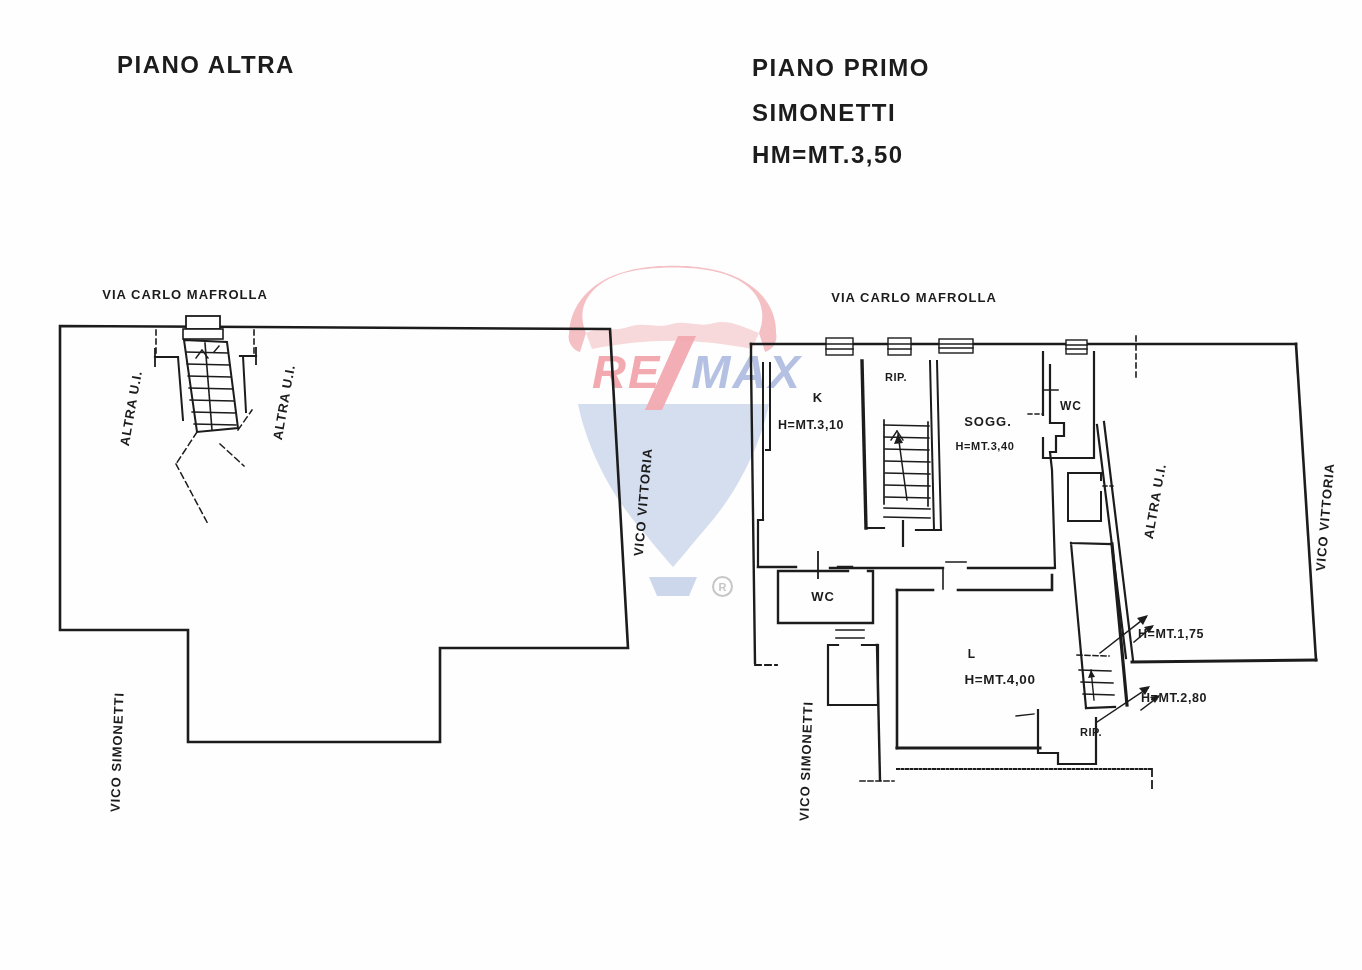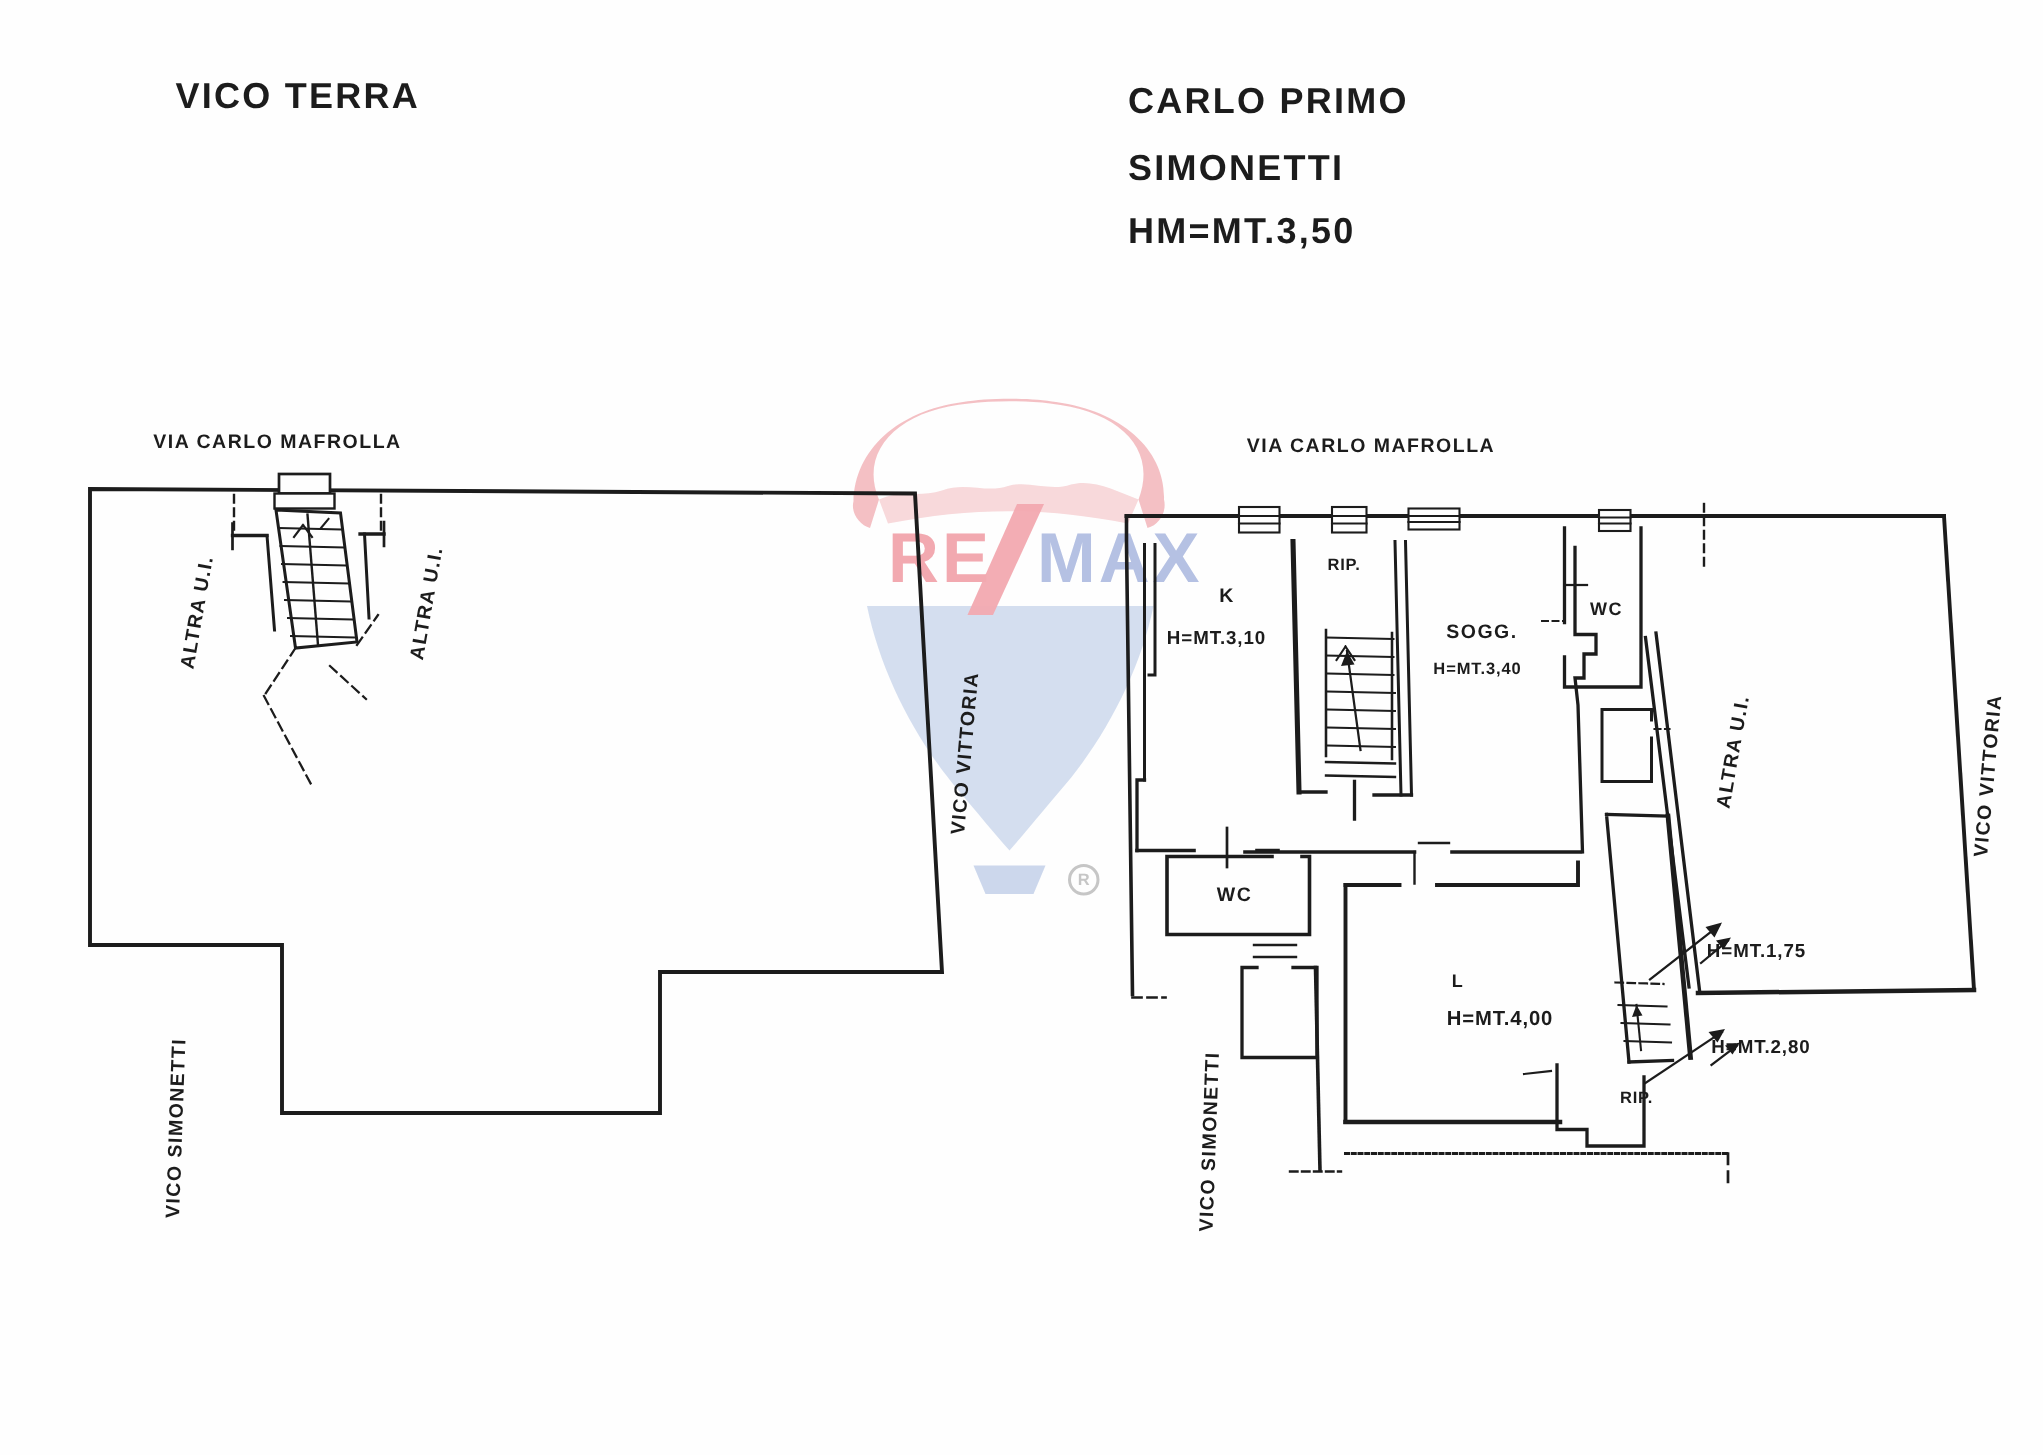--- a/index.html
+++ b/index.html
@@ -18,21 +18,21 @@
   .street{font-size:13px;}
   .room{font-size:13px;}
   .small{font-size:11px;letter-spacing:.5px;}
   .ht{font-size:12.5px;letter-spacing:.6px;text-align:right;}
   .rot88{transform:translate(-50%,-50%) rotate(-88deg);}
   .rot85{transform:translate(-50%,-50%) rotate(-85deg);}
   .rot80{transform:translate(-50%,-50%) rotate(-80deg);}
   
   #wm-text{
     position:absolute;left:592px;top:348px;z-index:1;
-    font-size:47px;font-weight:700;letter-spacing:2px;
+    font-size:47px;font-weight:700;font-style:italic;letter-spacing:2px;
     display:flex;align-items:flex-start;line-height:1;
   }
   #wm-text .re{color:#f2a9b0;}
   #wm-text .mx{color:#b5c1e3;margin-left:30px;}
   #wm-reg{
     position:absolute;left:712px;top:576px;z-index:1;width:17px;height:17px;
     border:2px solid #c6c6c6;border-radius:50%;color:#c6c6c6;
     font-size:11px;font-weight:700;display:flex;align-items:center;
     justify-content:center;transform:none;
   }
@@ -193,22 +193,22 @@
           <polygon points="1154,625 1144,627 1149,633" fill="#1c1c1c" stroke="none"></polygon>
           <path d="M1097,722 L1148,688"></path>
           <polygon points="1150,686 1139,688 1145,695" fill="#1c1c1c" stroke="none"></polygon>
           <path d="M1141,710 L1158,697"></path>
           <polygon points="1160,695 1150,697 1155,703" fill="#1c1c1c" stroke="none"></polygon>
         </g>
       </g>
     </g>
   </svg>
 
-  <div class="label title" style="left:117px;top:51px">VICO TERRA</div>
-  <div class="label title" style="left:752px;top:54px">CARLO PRIMO</div>
+  <div class="label title" style="left:117px;top:51px">PIANO ALTRA</div>
+  <div class="label title" style="left:752px;top:54px">PIANO PRIMO</div>
   <div class="label title" style="left:752px;top:99px">SIMONETTI</div>
   <div class="label title" style="left:752px;top:141px">HM=MT.3,50</div>
 
   <div class="label street" style="left:185px;top:294px">VIA CARLO MAFROLLA</div>
   <div class="label street rot80" style="left:131px;top:408px">ALTRA U.I.</div>
   <div class="label street rot80" style="left:284px;top:402px">ALTRA U.I.</div>
   <div class="label street rot85" style="left:643px;top:502px">VICO VITTORIA</div>
   <div class="label street rot88" style="left:117px;top:752px">VICO SIMONETTI</div>
 
   <div class="label street" style="left:914px;top:297px">VIA CARLO MAFROLLA</div>

